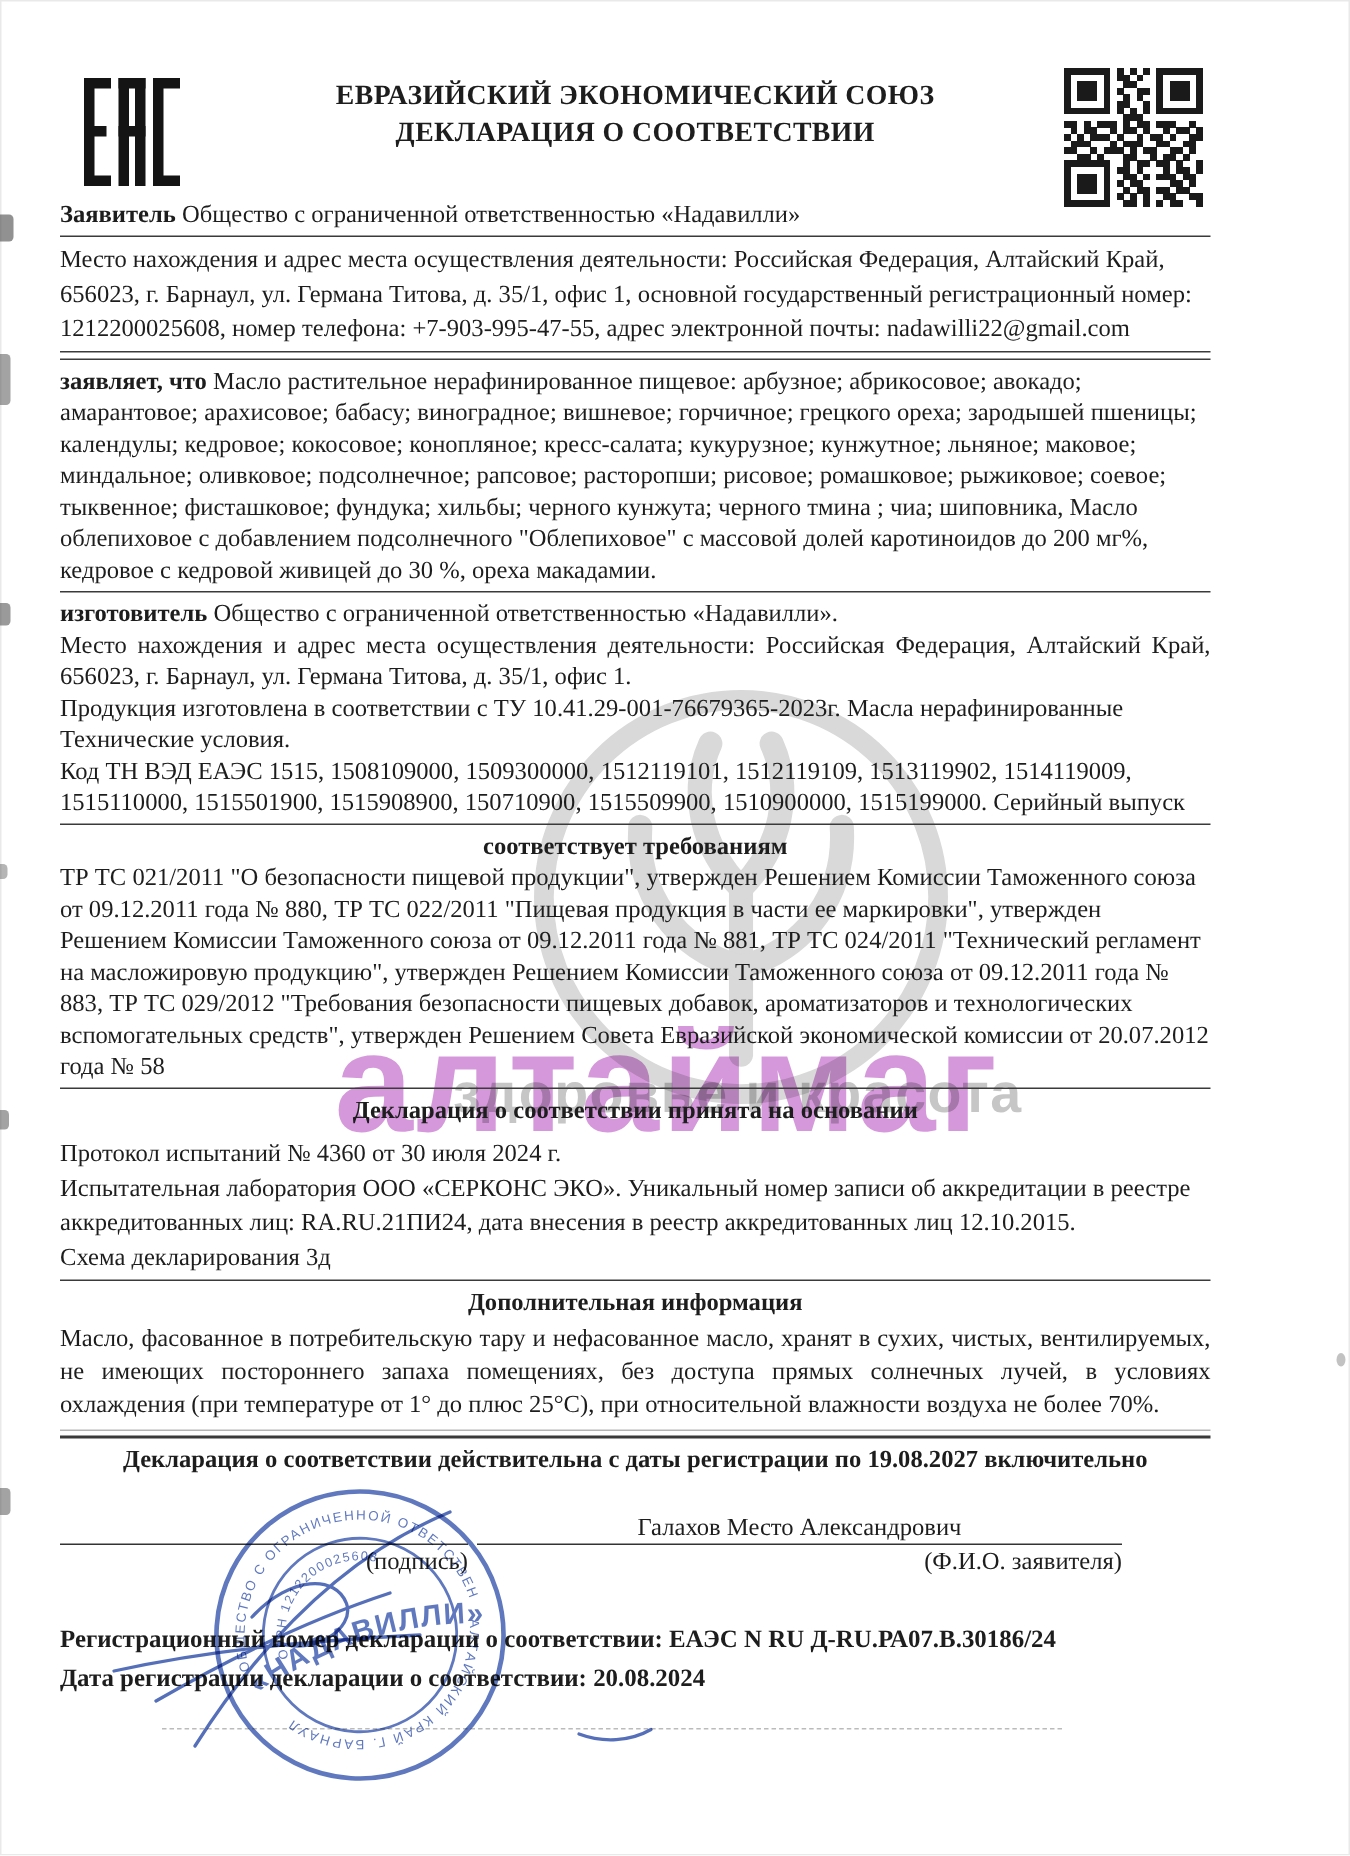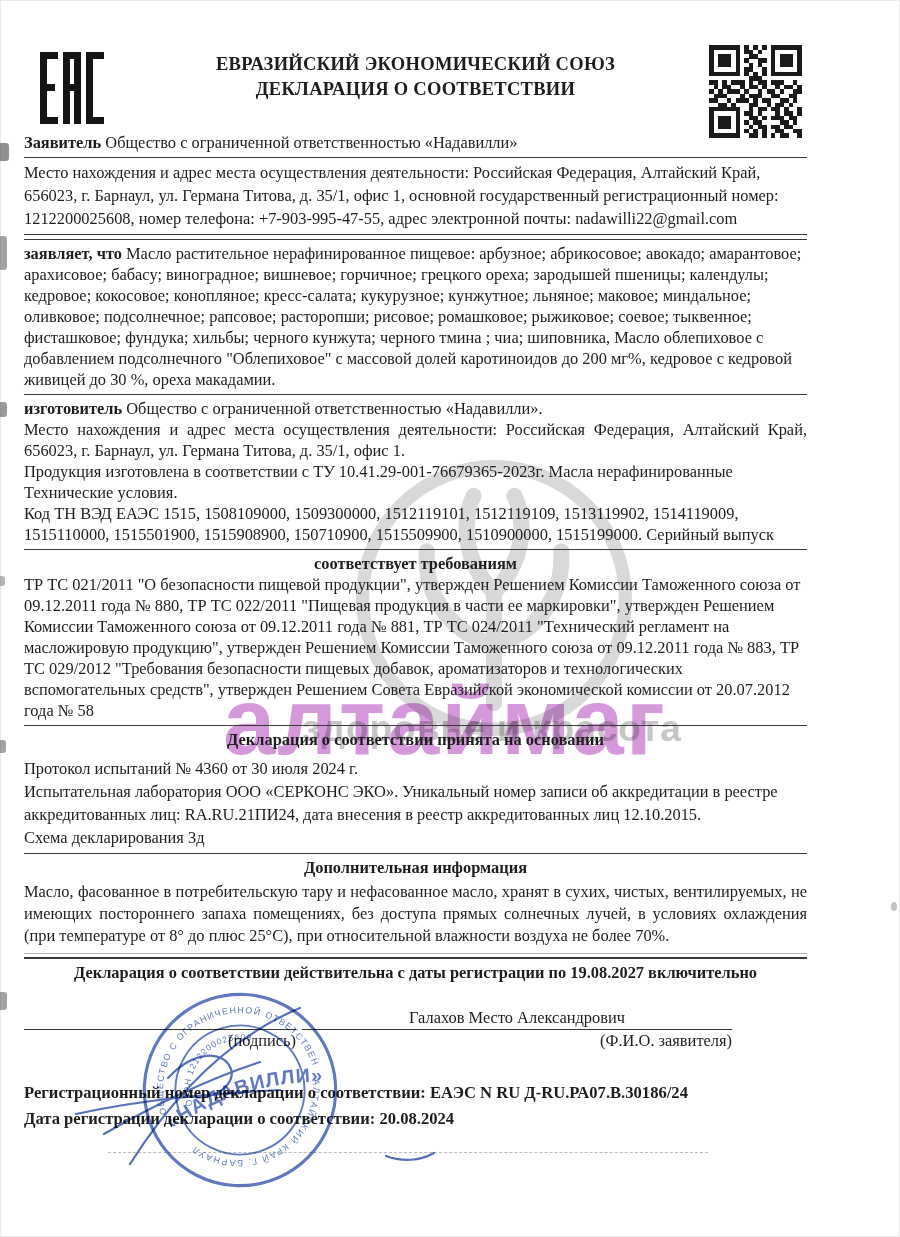--- a/index.html
+++ b/index.html
@@ -1,20 +1,20 @@
 <!DOCTYPE html>
 <html><head>
 <meta charset="utf-8">
 <style>
   html,body{margin:0;padding:0;background:#fff;}
   .page{position:relative;width:900px;height:1237px;background:#fff;overflow:hidden;
         font-family:"Liberation Serif","DejaVu Serif",serif;color:#1d1d1d;
         box-shadow:inset 0 0 0 1px #e9e9e9;}
   .content{position:absolute;left:0;top:0;width:849px;height:1237px;
-           padding:40px 42px 0 24px;box-sizing:border-box;z-index:2;}
+           padding:40px 42px 0 40px;box-sizing:border-box;z-index:2;}
   p{margin:0;font-size:16.4px;line-height:21px;}
   .lh23{line-height:23px;}
   .lh22{line-height:22px;}
   .just{text-align:justify;}
   b,.b{font-weight:bold;text-align:center;}
   .rule{border:none;border-top:1.7px solid #3a3a3a;margin:4px 0 3px 0;}
   .rule.thick{border-top-width:2.2px;margin-top:8px;}
   .rule.pre{border-top:1px solid rgba(90,90,90,.45);margin:6px 0 0 0;}
   
   .hdr{position:relative;height:92px;}
@@ -359,21 +359,21 @@
     <hr class="rule">
 
     <p class="b">Декларация о соответствии принята на основании</p>
     <p class="lh23" style="margin-top:7px">Протокол испытаний № 4360 от 30 июля 2024 г.</p>
     <p class="lh23">Испытательная лаборатория ООО «СЕРКОНС ЭКО». Уникальный номер записи об аккредитации в реестре аккредитованных лиц: RA.RU.21ПИ24, дата внесения в реестр аккредитованных лиц 12.10.2015.</p>
     <p class="lh23">Схема декларирования 3д</p>
 
     <hr class="rule">
 
     <p class="b">Дополнительная информация</p>
-    <p class="just lh22" style="margin-top:3px">Масло, фасованное в потребительскую тару и нефасованное масло, хранят в сухих, чистых, вентилируемых, не имеющих постороннего запаха помещениях, без доступа прямых солнечных лучей, в условиях охлаждения (при температуре от 8° до плюс 25°С), при относительной влажности воздуха не более 70%.</p>
+    <p class="just lh22" style="margin-top:3px">Масло, фасованное в потребительскую тару и нефасованное масло, хранят в сухих, чистых, вентилируемых, не имеющих постороннего запаха помещениях, без доступа прямых солнечных лучей, в условиях охлаждения (при температуре от 1° до плюс 25°С), при относительной влажности воздуха не более 70%.</p>
 
     <hr class="rule pre">
     <hr class="rule thick" style="margin-top:3px">
 
     <p class="b">Декларация о соответствии действительна с даты регистрации по 19.08.2027 включительно</p>
 
     <div class="sigrow">
       <div class="sigcol-l">
         <div class="sigline"></div>
         <div class="sigcap">(подпись)</div>

